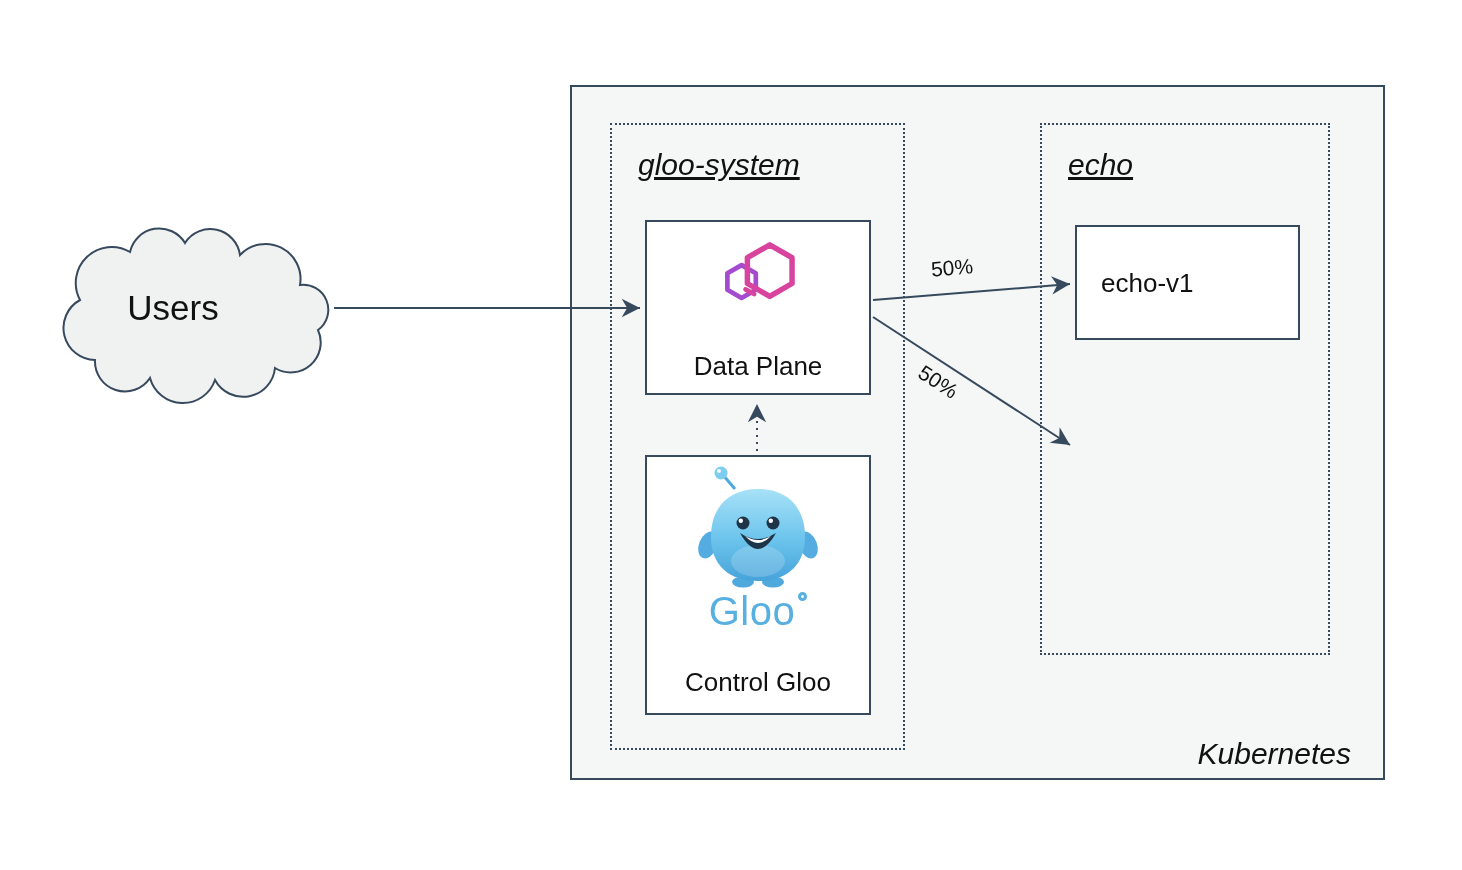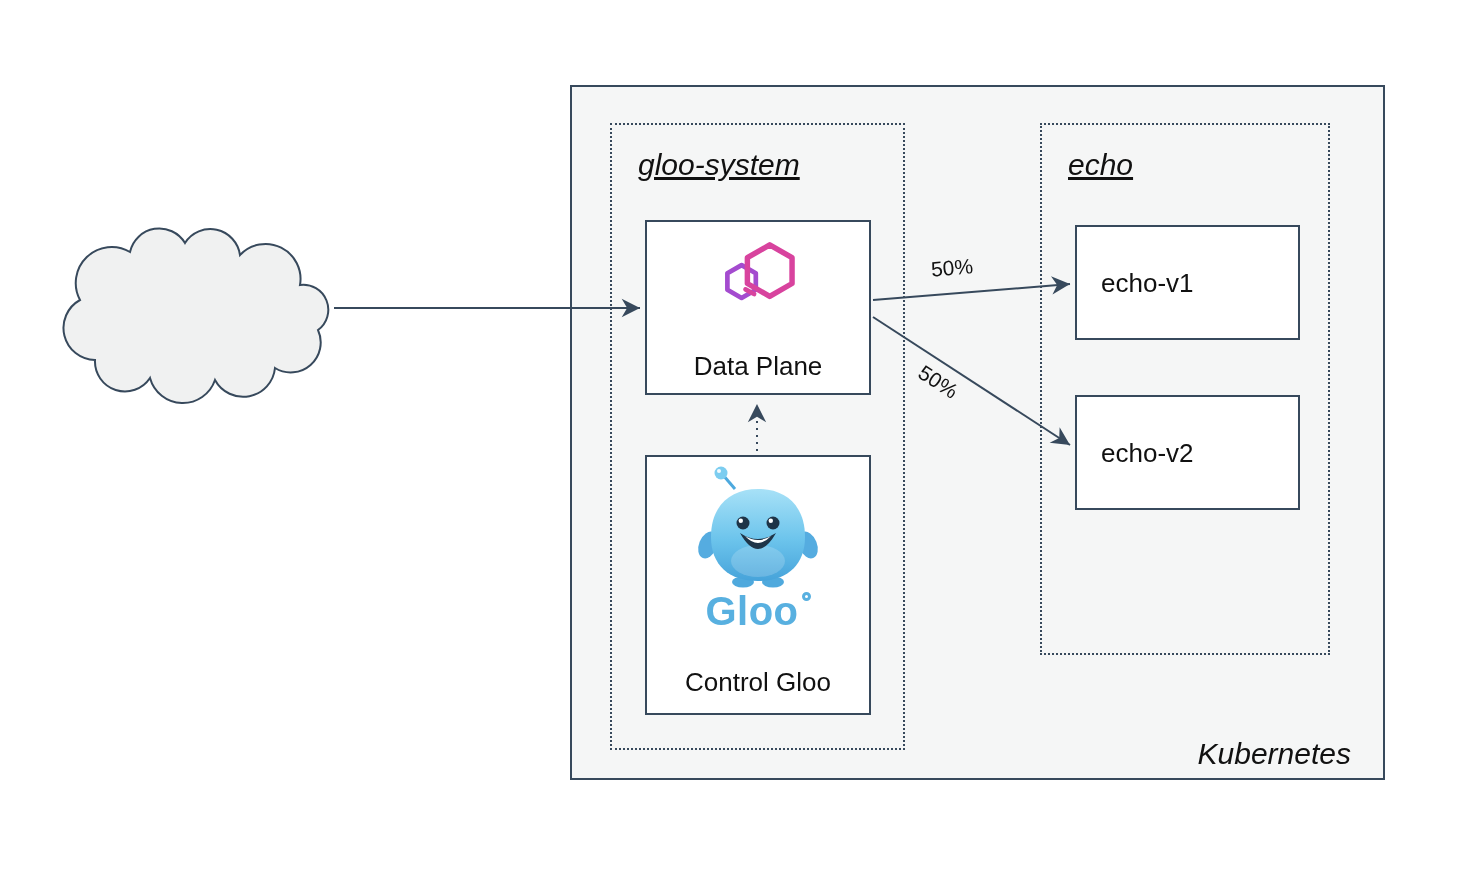--- a/index.html
+++ b/index.html
@@ -63,21 +63,21 @@
 
   .control-plane { left: 645px; top: 455px; width: 226px; height: 260px; }
   .control-plane .mascot { margin-top: 8px; }
   .control-plane .node-label { margin-top: auto; margin-bottom: 16px; }
 
   .wordmark {
     display: flex;
     align-items: flex-start;
     margin-top: 2px;
     font-size: 40px;
-    font-weight: bold;
+    font-weight: normal;
     letter-spacing: 0.5px;
     line-height: 1;
     color: var(--gloo-blue, #58b0e0);
     text-align: center;
   }
   .wordmark .mark {
     width: 9px; height: 9px;
     border: 3px solid var(--gloo-blue, #58b0e0);
     border-radius: 50%;
     margin-left: 3px;
@@ -191,23 +191,20 @@
       <span>Gloo</span>
       <span class="mark"></span>
     </div>
     <div class="node-label">Control Gloo</div>
   </div>
 
   <div class="node echo-node echo-v1">
     <div class="node-label">echo-v1</div>
   </div>
 
-  <div class="node echo-node echo-v2">
-    <div class="node-label">echo-v2</div>
-  </div>
 
   <svg class="overlay" width="1462" height="870" viewBox="0 0 1462 870">
     <defs>
       <marker id="arrowhead" viewBox="0 0 12 12" refX="11" refY="6" markerWidth="11" markerHeight="11" orient="auto">
         <path d="M1 1 L11 6 L1 11 L4 6 Z"></path>
       </marker>
     </defs>
     <path class="cloud" d="M 80 300
          A 36 36 0 0 1 130 252
          A 30 30 0 0 1 185 243
@@ -218,16 +215,17 @@
          A 32 32 0 0 1 215 380
          A 34 34 0 0 1 150 378
          A 30 30 0 0 1 95 360
          A 32 32 0 0 1 80 300 Z"></path>
     <path class="edge" d="M334 308 L640 308" marker-end="url(#arrowhead)"></path>
     <path class="edge" d="M873 300 L1070 284" marker-end="url(#arrowhead)"></path>
     <path class="edge" d="M873 317 L1070 445" marker-end="url(#arrowhead)"></path>
     <path class="edge dotted" d="M757 451 L757 404" marker-end="url(#arrowhead)"></path>
   </svg>
 
+  <div class="users-label">Users</div>
   <div class="edge-label to-v1">50%</div>
   <div class="edge-label to-v2">50%</div>
 
 </div>
 
 </body></html>

